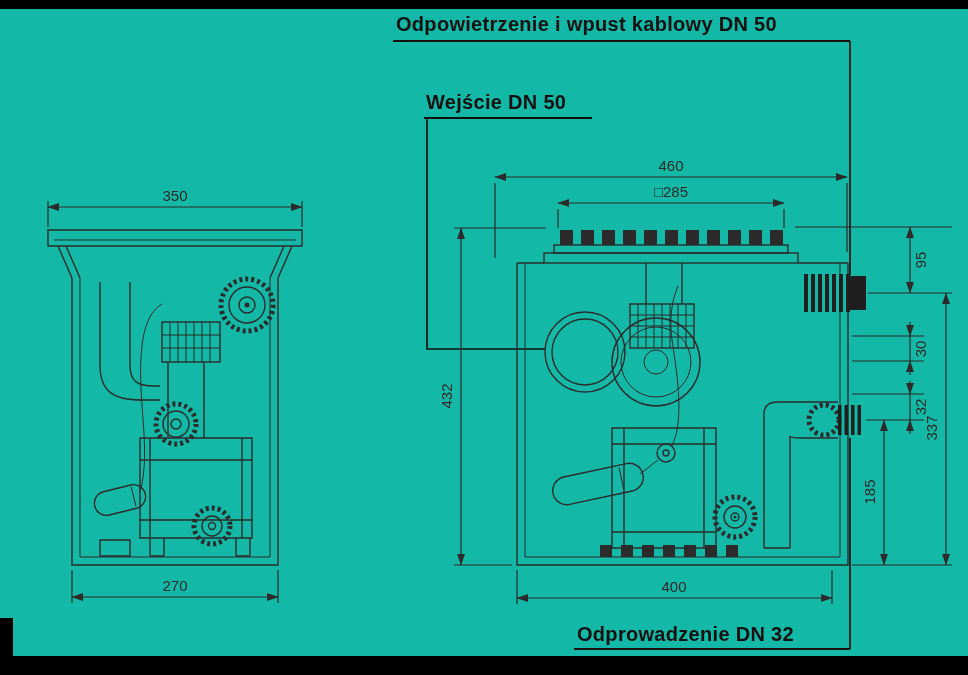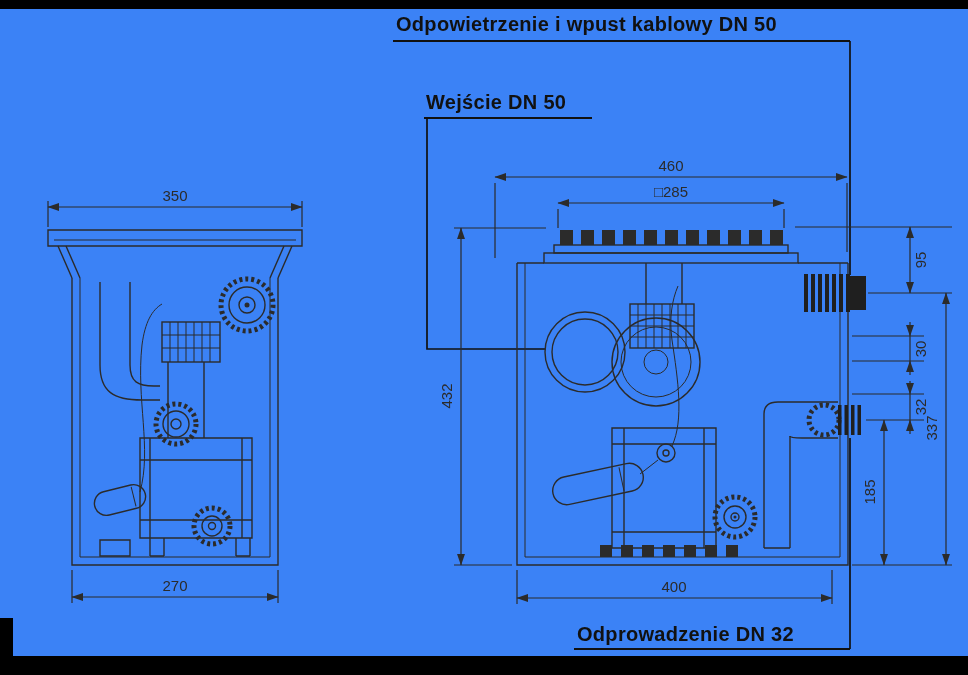--- a/index.html
+++ b/index.html
@@ -1,16 +1,16 @@
 <!DOCTYPE html>
 <html><head>
 <meta charset="utf-8">
 <style>
   html,body{margin:0;padding:0;background:#ffffff;}
-  .stage{position:relative;width:968px;height:675px;background:#3b82f6;overflow:hidden;}
+  .stage{position:relative;width:968px;height:675px;background:#14b8a6;overflow:hidden;}
   svg{display:block;font-family:"Liberation Sans","DejaVu Sans",sans-serif;}
   .label-text{font-size:20px;font-weight:700;fill:#111111;letter-spacing:0.3px;}
   .dim-text{font-size:15px;fill:#2b2b2b;}
   .thin{stroke:#2b2b2b;stroke-width:1.2;fill:none;}
   .draw{stroke:#2b2b2b;stroke-width:1.4;fill:none;}
   .draw-thin{stroke:#2b2b2b;stroke-width:1;fill:none;}
   .lead{stroke:#111111;stroke-width:1.7;fill:none;}
   .under{stroke:#111111;stroke-width:2;fill:none;}
   .rib{stroke:#2b2b2b;stroke-width:5;fill:none;stroke-dasharray:3,3;}
 </style>

